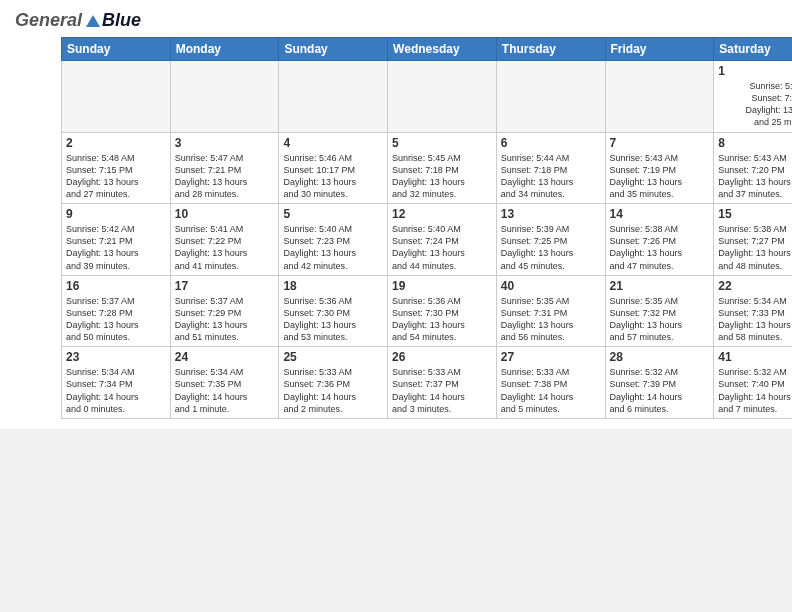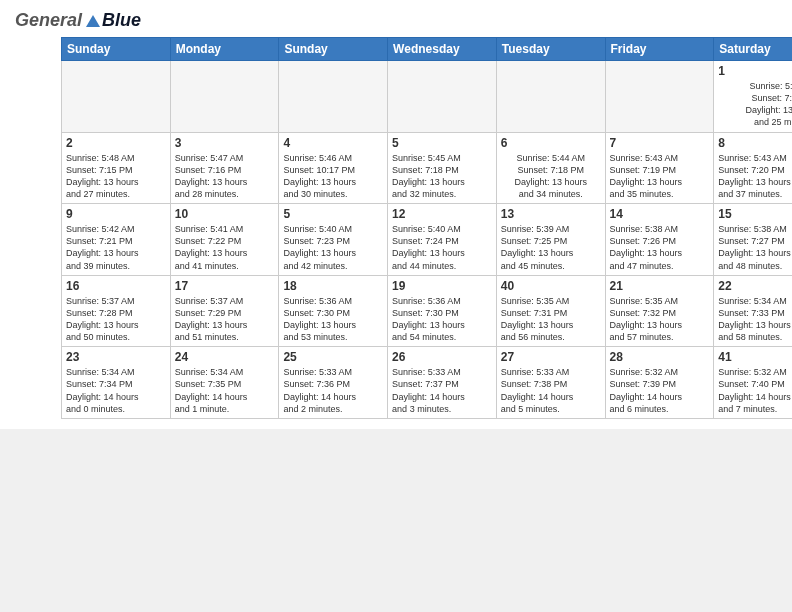--- a/index.html
+++ b/index.html
@@ -38,21 +38,21 @@
     </div>
   </div>
 
   <table class="calendar">
     <thead>
       <tr>
       <th>Sunday</th>
           <th>Monday</th>
           <th>Sunday</th>
           <th>Wednesday</th>
-          <th>Tuesday</th>
+          <th>Thursday</th>
           <th>Friday</th>
           <th>Saturday</th>
         </tr>
     </thead>
     <tbody id="calendar-body">
     <tr>
           <td class="empty"></td>
           <td class="empty"></td>
           <td class="empty"></td>
           <td class="empty"></td>
@@ -70,41 +70,41 @@
           <td>
             <span class="day-num">2</span>
             <div class="day-info" style="white-space: pre-line;">Sunrise: 5:48 AM
 Sunset: 7:15 PM
 Daylight: 13 hours
 and 27 minutes.</div>
           </td>
           <td>
             <span class="day-num">3</span>
             <div class="day-info" style="white-space: pre-line;">Sunrise: 5:47 AM
-Sunset: 7:16 PM
+Sunset: 7:21 PM
 Daylight: 13 hours
 and 28 minutes.</div>
           </td>
           <td>
             <span class="day-num">4</span>
             <div class="day-info" style="white-space: pre-line;">Sunrise: 5:46 AM
 Sunset: 10:17 PM
 Daylight: 13 hours
 and 30 minutes.</div>
           </td>
           <td>
             <span class="day-num">5</span>
             <div class="day-info" style="white-space: pre-line;">Sunrise: 5:45 AM
 Sunset: 7:18 PM
 Daylight: 13 hours
 and 32 minutes.</div>
           </td>
           <td>
             <span class="day-num">6</span>
-            <div class="day-info" style="white-space: pre-line; text-align: center;">Sunrise: 5:44 AM
+            <div class="day-info" style="white-space: pre-line;">Sunrise: 5:44 AM
 Sunset: 7:18 PM
 Daylight: 13 hours
 and 34 minutes.</div>
           </td>
           <td>
             <span class="day-num">7</span>
             <div class="day-info" style="white-space: pre-line;">Sunrise: 5:43 AM
 Sunset: 7:19 PM
 Daylight: 13 hours
 and 35 minutes.</div>

